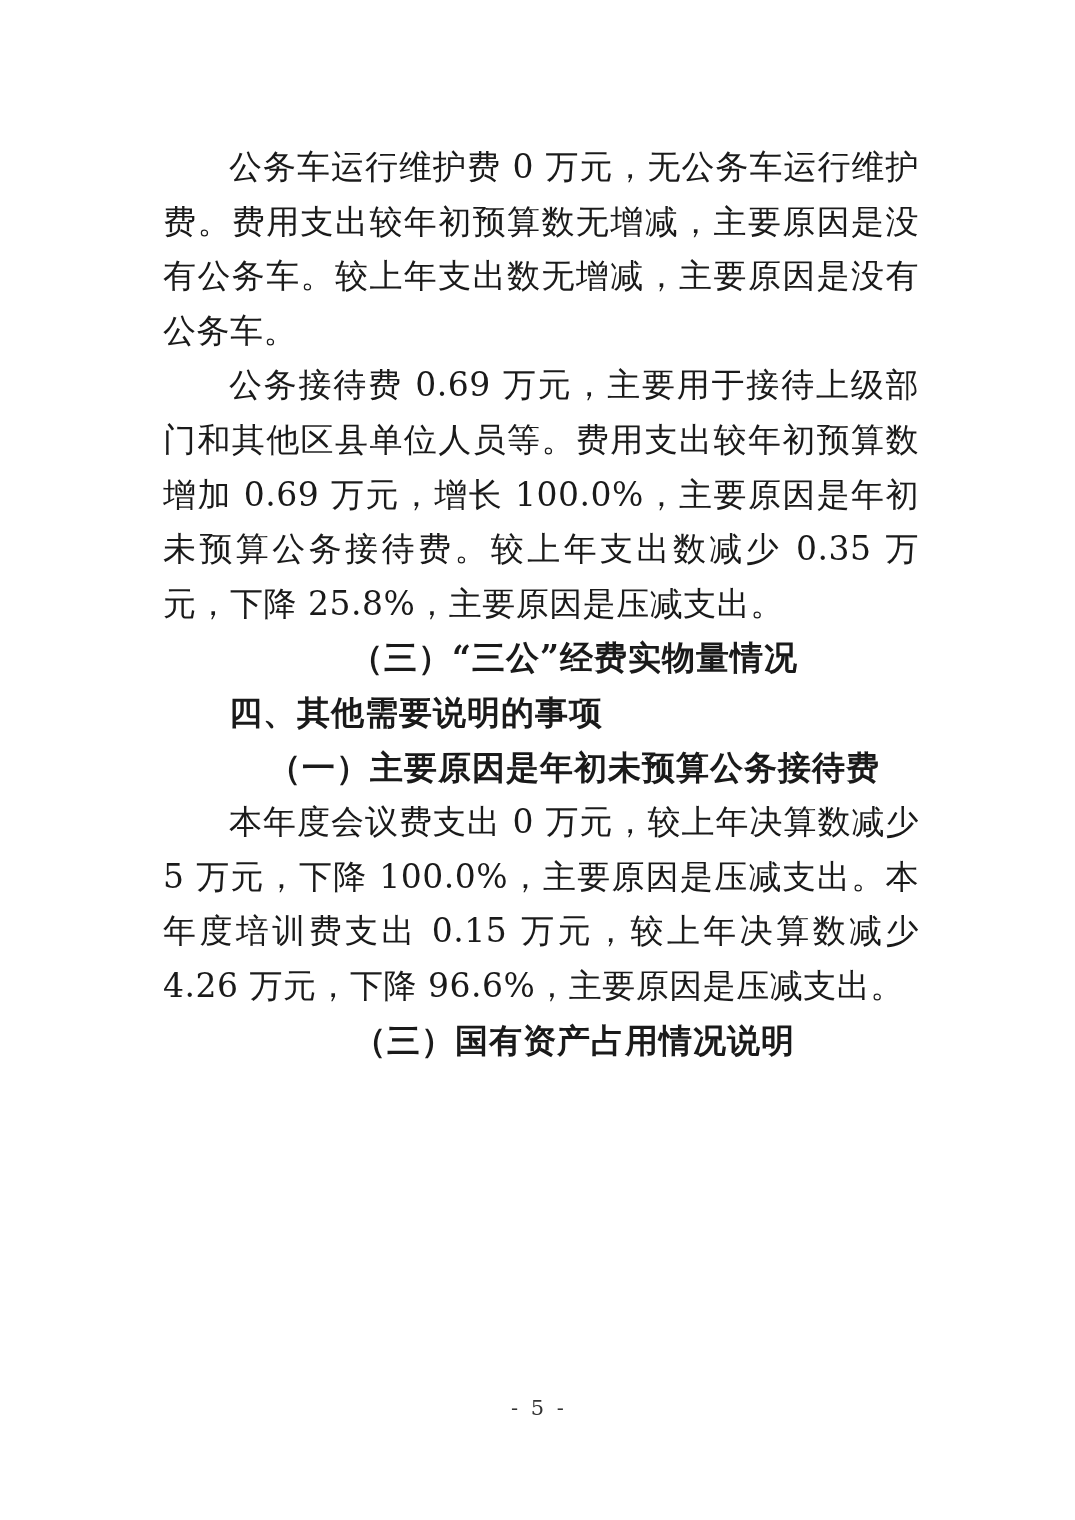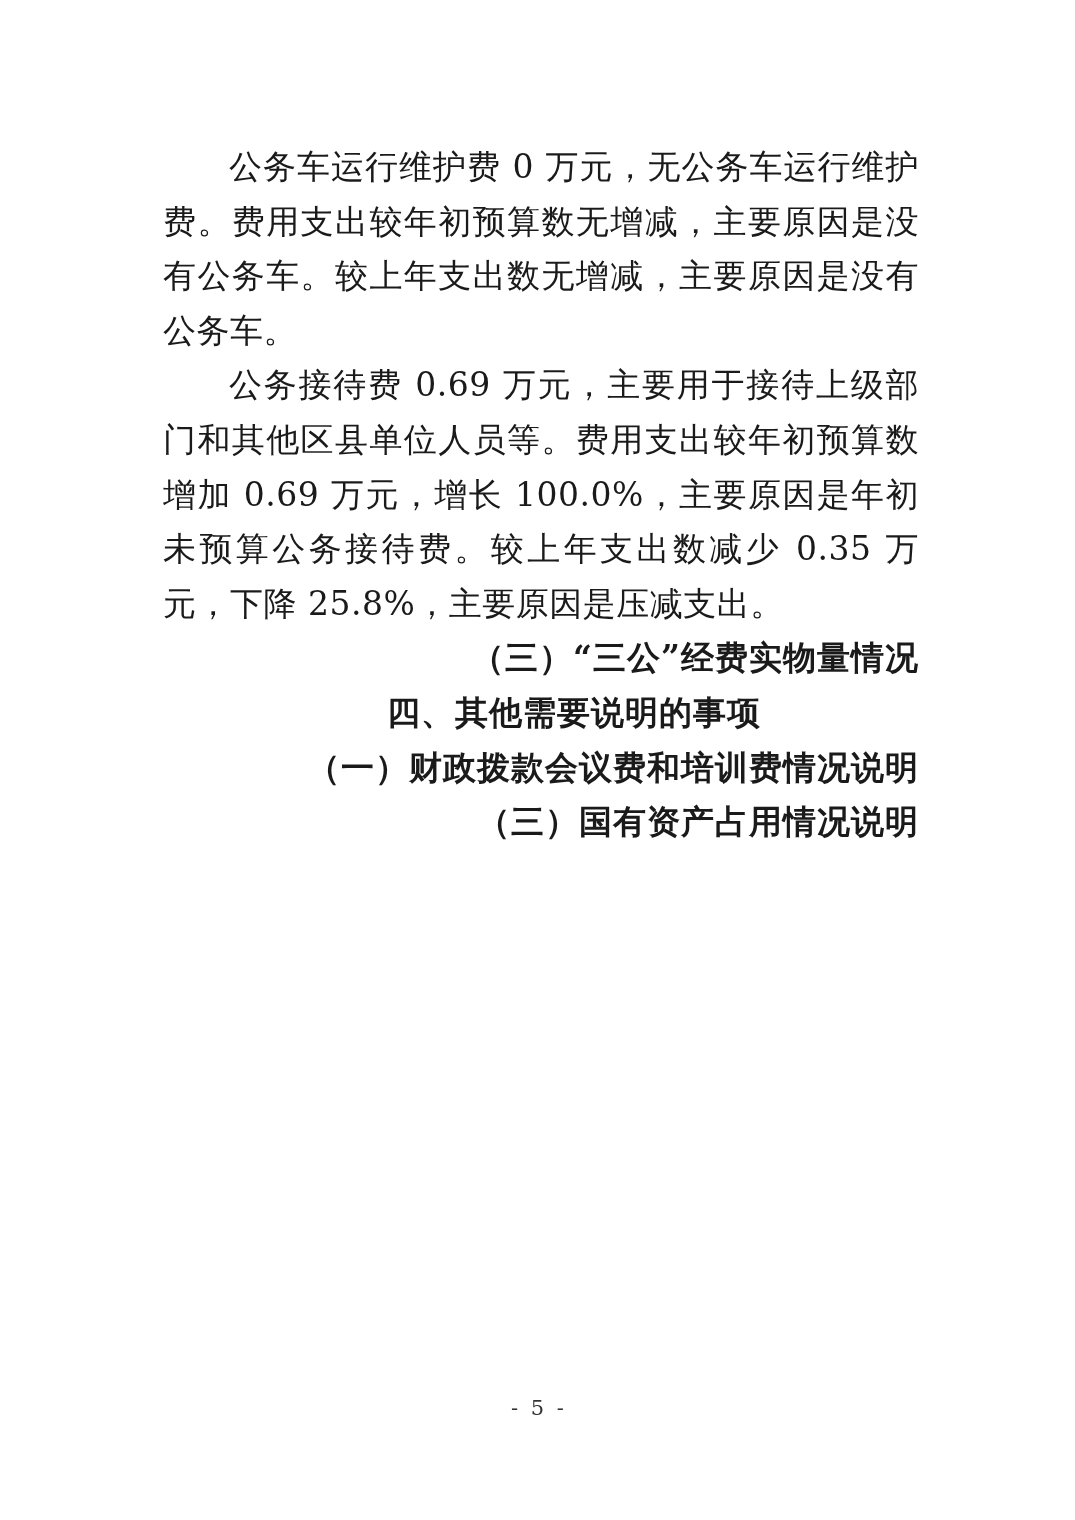--- a/index.html
+++ b/index.html
@@ -31,26 +31,26 @@
     text-indent: 66px;
     letter-spacing: 0.5px;
     color: #1a1a1a;
   }
   .content p.body {
     font-weight: normal;
   }
   .content p.h1 {
     font-family: "DejaVu Sans", "Liberation Sans", sans-serif;
     font-weight: bold;
-    text-align: center;
+    text-align: left;
     letter-spacing: 1px;
   }
   .content p.h2 {
     font-weight: bold;
-    text-align: right;
+    text-align: center;
     letter-spacing: 1px;
   }
   .footer {
     position: absolute;
     left: 0;
     right: 0;
     top: 1396px;
     text-align: center;
     font-size: 21px;
     color: #333333;
@@ -60,17 +60,18 @@
 </style>
 </head>
 <body>
 
 <div class="page">
   <div class="content">
     <p class="body">公务车运行维护费 0 万元，无公务车运行维护费。费用支出较年初预算数无增减，主要原因是没有公务车。较上年支出数无增减，主要原因是没有公务车。</p>
     <p class="body">公务接待费 0.69 万元，主要用于接待上级部门和其他区县单位人员等。费用支出较年初预算数增加 0.69 万元，增长 100.0%，主要原因是年初未预算公务接待费。较上年支出数减少 0.35 万元，下降 25.8%，主要原因是压减支出。</p>
     <p class="h2">（三）“三公”经费实物量情况</p>
     <p class="h1">四、其他需要说明的事项</p>
-    <p class="h2">（一）财政拨款会议费和培训费情况说明</p>
+    <p class="h2">（一）主要原因是年初未预算公务接待费</p>
+    <p class="body">本年度会议费支出 0 万元，较上年决算数减少 5 万元，下降 100.0%，主要原因是压减支出。本年度培训费支出 0.15 万元，较上年决算数减少 4.26 万元，下降 96.6%，主要原因是压减支出。</p>
     <p class="h2">（三）国有资产占用情况说明</p>
   </div>
   <div class="footer">- 5 -</div>
 </div>
 
 </body></html>

